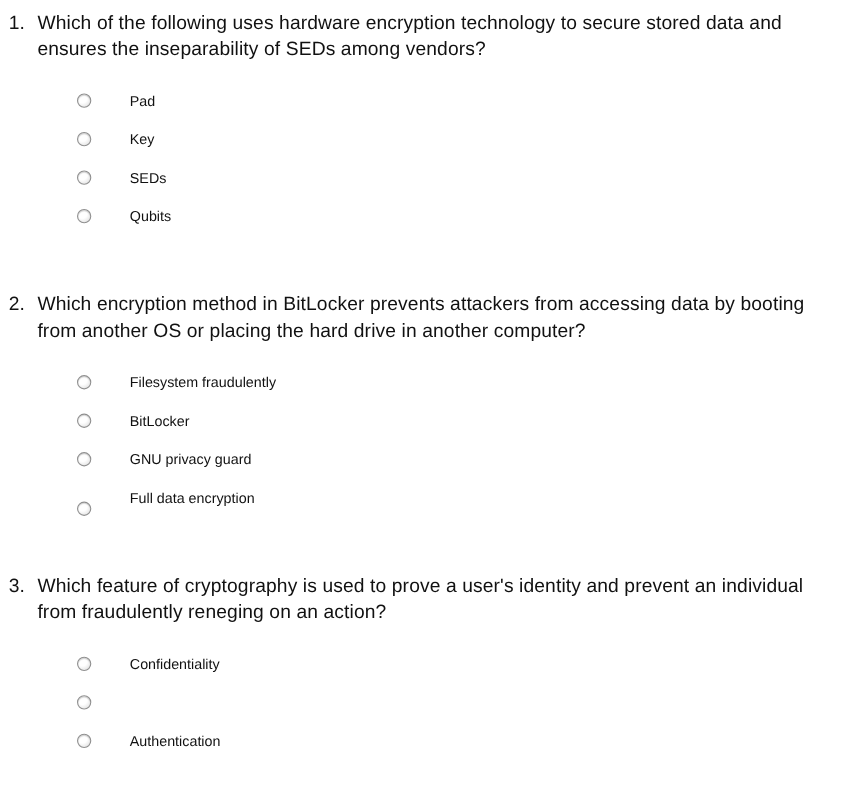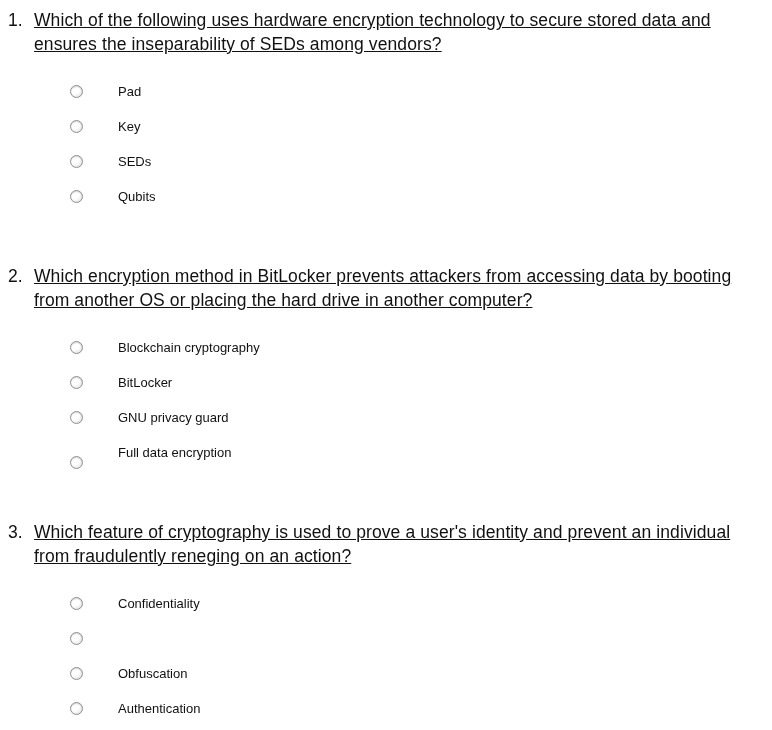--- a/index.html
+++ b/index.html
@@ -27,21 +27,20 @@
     font-weight: 400;
     letter-spacing: 0.1px;
   }
   .q-num {
     flex: 0 0 26px;
     font-weight: 400;
   }
   .q-text {
     flex: 1;
     max-width: 700px;
-    text-decoration: underline;
   }
   .options {
     margin: 18px 0 0 62px;
   }
   .option {
     display: flex;
     align-items: center;
     height: 35px;
     cursor: pointer;
   }
@@ -96,21 +95,21 @@
   </section>
 
   <section class="question">
     <div class="q-row">
       <span class="q-num">2.</span>
       <span class="q-text">Which encryption method in BitLocker prevents attackers from accessing data by booting from another OS or placing the hard drive in another computer?</span>
     </div>
     <div class="options">
       <label class="option">
         <span class="radio"></span>
-        <span class="option-label">Blockchain cryptography</span>
+        <span class="option-label">Filesystem fraudulently</span>
       </label>
       <label class="option">
         <span class="radio"></span>
         <span class="option-label">BitLocker</span>
       </label>
       <label class="option">
         <span class="radio"></span>
         <span class="option-label">GNU privacy guard</span>
       </label>
       <label class="option">
@@ -128,22 +127,18 @@
     <div class="options">
       <label class="option">
         <span class="radio"></span>
         <span class="option-label">Confidentiality</span>
       </label>
       <label class="option">
         <span class="radio"></span>
       </label>
       <label class="option">
         <span class="radio"></span>
-        <span class="option-label">Obfuscation</span>
-      </label>
-      <label class="option">
-        <span class="radio"></span>
         <span class="option-label">Authentication</span>
       </label>
     </div>
   </section>
 
 </div>
 
 </body></html>

